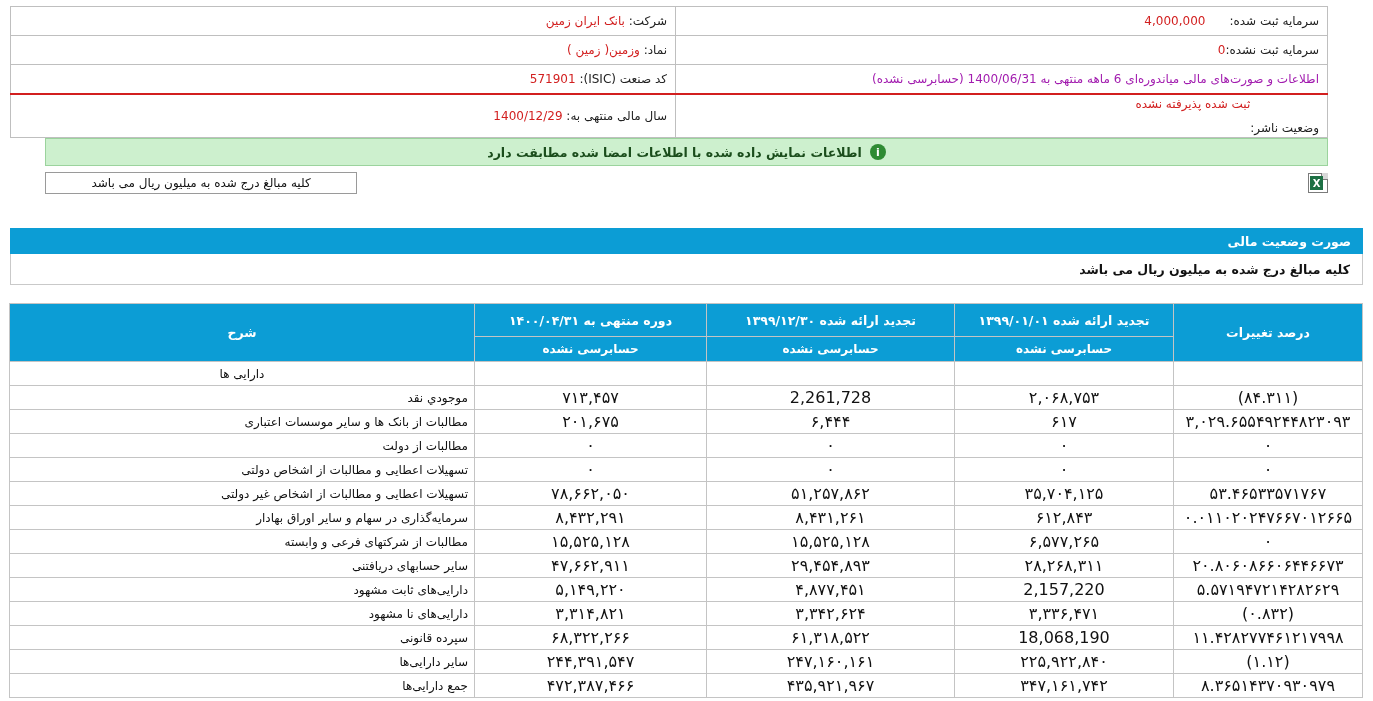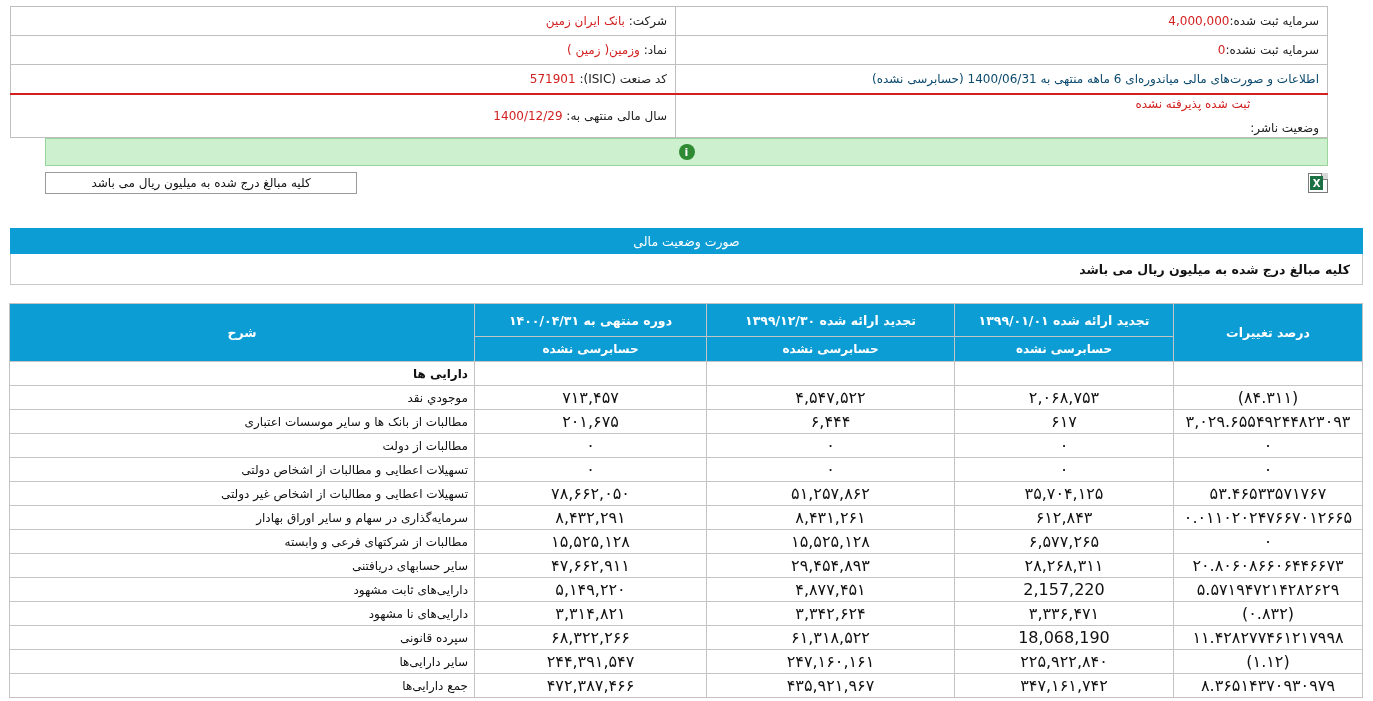--- a/index.html
+++ b/index.html
@@ -32,21 +32,21 @@
     padding: 2px 8px;
     font-size: 12px;
     vertical-align: middle;
     background: #fff;
   }
   td.lbl {
     text-align: right;
     white-space: nowrap;
   }
   .val-red { color: #d21f1f; }
-  .val-blue { color: #0c4a6e; }
+  .val-blue { color: #a21caf; }
   .center { text-align: center; }
 
   
   tr.status-row td { border-top: 2px solid #d21f1f; }
 
   
   .notice {
     width: 1283px;
     margin: 0 45px;
     box-sizing: border-box;
@@ -125,27 +125,26 @@
   }
 
   
   .section {
     width: 1353px;
     margin: 34px 10px 0 10px;
   }
   .section-head {
     background: #0c9dd5;
     color: #fff;
-    font-weight: normal;
+    font-weight: bold;
     font-size: 12.5px;
     height: 26px;
     display: flex;
     align-items: center;
     padding: 0 12px;
-    justify-content: center;
   }
   .section-sub {
     border: 1px solid #c9c9c9;
     border-top: none;
     height: 30px;
     display: flex;
     align-items: center;
     padding: 0 12px;
     font-weight: bold;
     font-size: 12.5px;
@@ -188,21 +187,22 @@
     text-align: right;
     white-space: nowrap;
   }
   td.num {
     text-align: center;
     font-size: 16px;
     direction: ltr;
   }
   tr.group td {
     background: #eceaea;
-    font-weight: bold;
+    font-weight: normal;
+    text-align: center;
   }
   tr.total td {
     background: #fde9bf;
   }
   td.neg { color: #d21f1f; text-align: center; }
   .col-desc { width: 465px; }
   .col-p1 { width: 219px; }
   .col-p2 { width: 248px; }
   .col-p3 { width: 232px; }
   .col-ch { width: 189px; }
@@ -210,21 +210,21 @@
 </head>
 <body>
 
 <div class="page">
 
   <div class="top-wrap">
     <table class="info">
       <tbody>
         <tr>
           <td class="lbl center" style="width:635px;">
-            <span style="float:right;">سرمایه ثبت شده:</span>
+            <span style="float:right;margin-left:24px;">سرمایه ثبت شده:</span>
             <span class="val-red">4,000,000</span>
           </td>
           <td class="lbl" style="width:648px;margin-left:47px;">
             <span>شرکت:</span>
             <span class="val-red">بانک ایران زمین</span>
           </td>
         </tr>
         <tr>
           <td class="lbl center">
             <span style="float:right;">سرمایه ثبت نشده:</span>
@@ -253,20 +253,21 @@
             <span>سال مالی منتهی به:</span>
             <span class="val-red">1400/12/29</span>
           </td>
         </tr>
       </tbody>
     </table>
   </div>
 
   <div class="notice">
     <span class="info-icon">i</span>
+    <span>اطلاعات نمایش داده شده با اطلاعات امضا شده مطابقت دارد</span>
   </div>
 
   <div class="units-row">
     <div class="excel-icon">
       <span class="sheet"></span>
       <span class="corner"></span>
       <span class="x">X</span>
     </div>
     <div class="units-box">
       <span>کلیه مبالغ درج شده به میلیون ریال می باشد</span>
@@ -308,21 +309,21 @@
         <tr class="group">
           <td class="num"></td>
           <td class="num"></td>
           <td class="num"></td>
           <td class="num"></td>
           <td class="desc">دارایی ها</td>
         </tr>
         <tr>
           <td class="num neg">(۸۴.۳۱۱)</td>
           <td class="num">۲,۰۶۸,۷۵۳</td>
-          <td class="num">۴,۵۴۷,۵۲۲</td>
+          <td class="num">2,261,728</td>
           <td class="num">۷۱۳,۴۵۷</td>
           <td class="desc">موجودي نقد</td>
         </tr>
         <tr>
           <td class="num">۳,۰۲۹.۶۵۵۴۹۲۴۴۸۲۳۰۹۳</td>
           <td class="num">۶۱۷</td>
           <td class="num">۶,۴۴۴</td>
           <td class="num">۲۰۱,۶۷۵</td>
           <td class="desc">مطالبات از بانک ها و سایر موسسات اعتباری</td>
         </tr>

